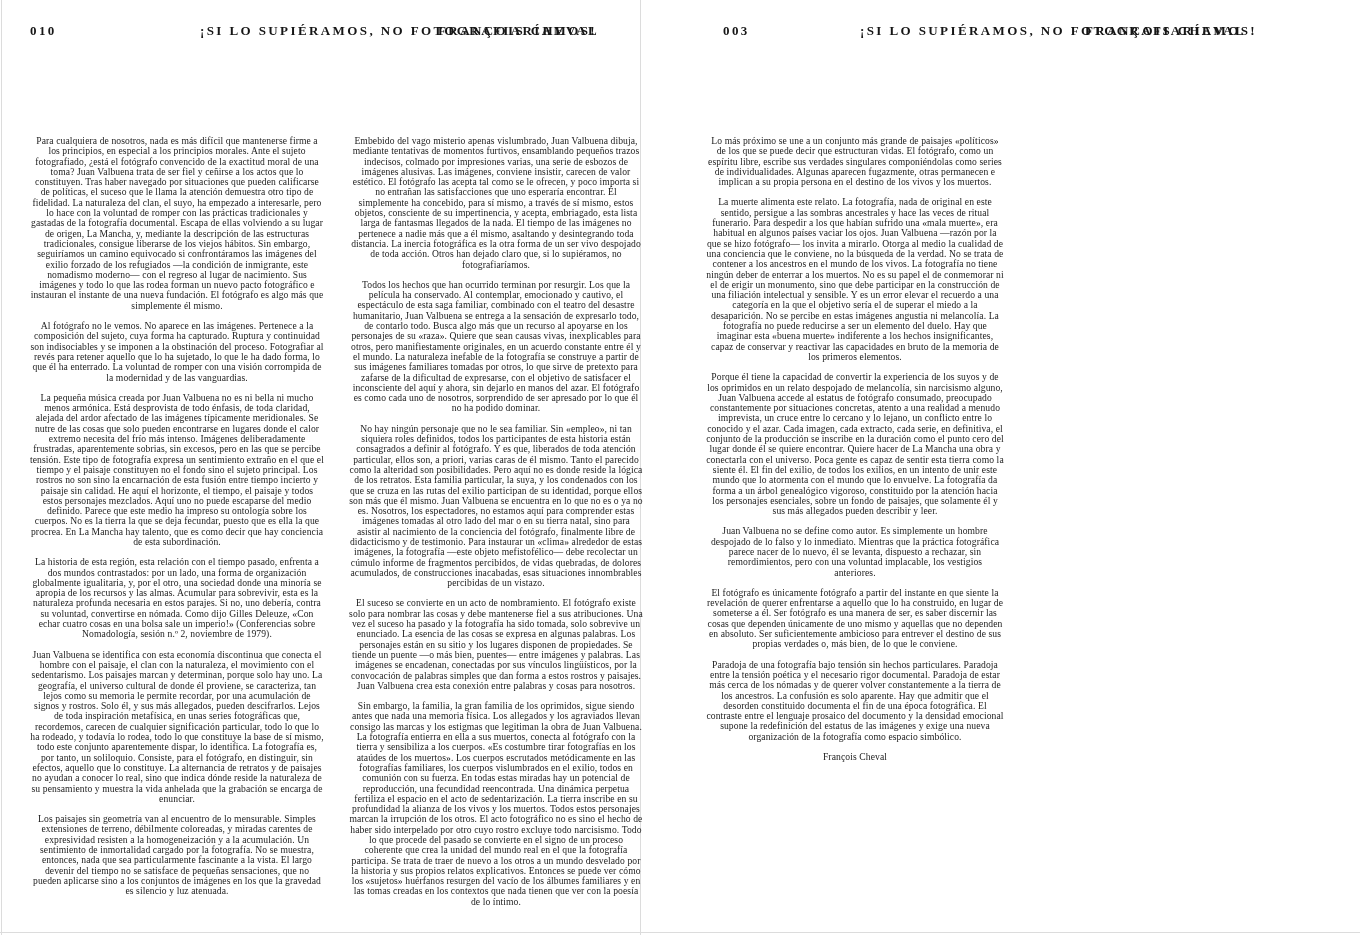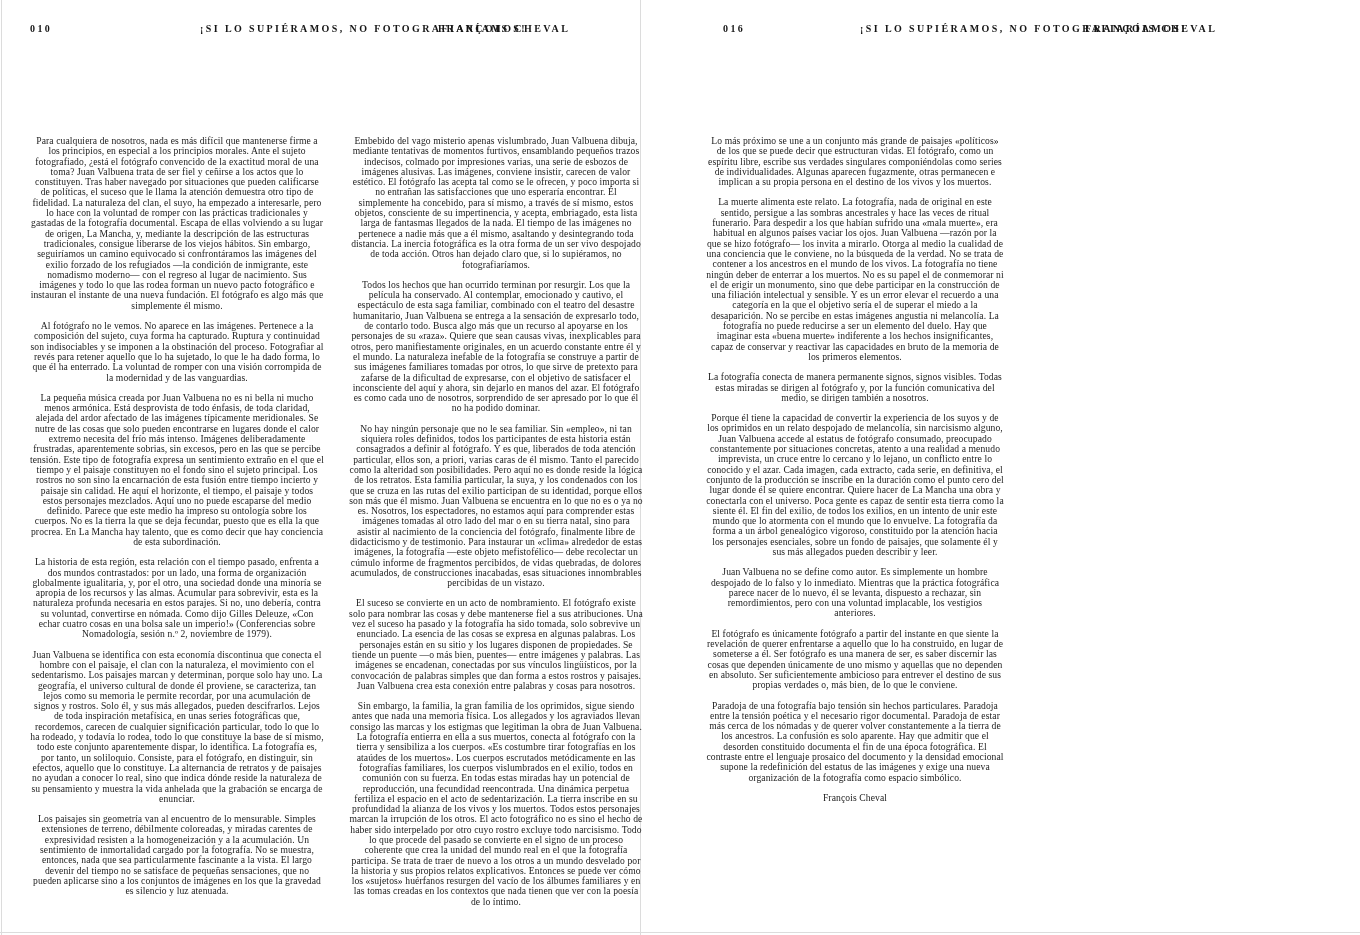--- a/index.html
+++ b/index.html
@@ -23,21 +23,21 @@
     position: absolute;
     background: #dcdcdc;
   }
   .hl-left   { left: 1px;  top: 0;     width: 1px;    height: 935px; }
   .hl-gutter { left: 640px; top: 0;    width: 1px;    height: 935px; }
   .hl-bottom { left: 0;    top: 932px; width: 1360px; height: 1px;  }
 
   .header-item {
     position: absolute;
     top: 23px;
-    font-size: 10px;
+    font-size: 13px;
     font-weight: 700;
     letter-spacing: 2.4px;
     color: #161616;
     white-space: nowrap;
   }
   .hn-left  { left: 30px; }
   .ht-left  { left: 200px; }
   .ha-left  { left: 438px; }
   .hn-right { left: 723px; }
   .ht-right { left: 860px; }
@@ -69,21 +69,21 @@
 <div class="spread">
 
   <div class="hairline hl-left"></div>
   <div class="hairline hl-gutter"></div>
   <div class="hairline hl-bottom"></div>
 
   <span class="header-item hn-left">010</span>
   <span class="header-item ht-left">¡SI LO SUPIÉRAMOS, NO FOTOGRAFIARÍAMOS!</span>
   <span class="header-item ha-left">FRANÇOIS CHEVAL</span>
 
-  <span class="header-item hn-right">016</span>
+  <span class="header-item hn-right">003</span>
   <span class="header-item ht-right">¡SI LO SUPIÉRAMOS, NO FOTOGRAFIARÍAMOS!</span>
   <span class="header-item ha-right">FRANÇOIS CHEVAL</span>
 
   <div class="col col-1">
     <p>Para cualquiera de nosotros, nada es más difícil que mantenerse firme a los principios, en especial a los principios morales. Ante el sujeto fotografiado, ¿está el fotógrafo convencido de la exactitud moral de una toma? Juan Valbuena trata de ser fiel y ceñirse a los actos que lo constituyen. Tras haber navegado por situaciones que pueden calificarse de políticas, el suceso que le llama la atención demuestra otro tipo de fidelidad. La naturaleza del clan, el suyo, ha empezado a interesarle, pero lo hace con la voluntad de romper con las prácticas tradicionales y gastadas de la fotografía documental. Escapa de ellas volviendo a su lugar de origen, La Mancha, y, mediante la descripción de las estructuras tradicionales, consigue liberarse de los viejos hábitos. Sin embargo, seguiríamos un camino equivocado si confrontáramos las imágenes del exilio forzado de los refugiados —la condición de inmigrante, este nomadismo moderno— con el regreso al lugar de nacimiento. Sus imágenes y todo lo que las rodea forman un nuevo pacto fotográfico e instauran el instante de una nueva fundación. El fotógrafo es algo más que simplemente él mismo.</p>
     <p>Al fotógrafo no le vemos. No aparece en las imágenes. Pertenece a la composición del sujeto, cuya forma ha capturado. Ruptura y continuidad son indisociables y se imponen a la obstinación del proceso. Fotografiar al revés para retener aquello que lo ha sujetado, lo que le ha dado forma, lo que él ha enterrado. La voluntad de romper con una visión corrompida de la modernidad y de las vanguardias.</p>
     <p>La pequeña música creada por Juan Valbuena no es ni bella ni mucho menos armónica. Está desprovista de todo énfasis, de toda claridad, alejada del ardor afectado de las imágenes típicamente meridionales. Se nutre de las cosas que solo pueden encontrarse en lugares donde el calor extremo necesita del frío más intenso. Imágenes deliberadamente frustradas, aparentemente sobrias, sin excesos, pero en las que se percibe tensión. Este tipo de fotografía expresa un sentimiento extraño en el que el tiempo y el paisaje constituyen no el fondo sino el sujeto principal. Los rostros no son sino la encarnación de esta fusión entre tiempo incierto y paisaje sin calidad. He aquí el horizonte, el tiempo, el paisaje y todos estos personajes mezclados. Aquí uno no puede escaparse del medio definido. Parece que este medio ha impreso su ontología sobre los cuerpos. No es la tierra la que se deja fecundar, puesto que es ella la que procrea. En La Mancha hay talento, que es como decir que hay conciencia de esta subordinación.</p>
     <p>La historia de esta región, esta relación con el tiempo pasado, enfrenta a dos mundos contrastados: por un lado, una forma de organización globalmente igualitaria, y, por el otro, una sociedad donde una minoría se apropia de los recursos y las almas. Acumular para sobrevivir, esta es la naturaleza profunda necesaria en estos parajes. Si no, uno debería, contra su voluntad, convertirse en nómada. Como dijo Gilles Deleuze, «Con echar cuatro cosas en una bolsa sale un imperio!» (Conferencias sobre Nomadología, sesión n.º 2, noviembre de 1979).</p>
     <p>Juan Valbuena se identifica con esta economía discontinua que conecta el hombre con el paisaje, el clan con la naturaleza, el movimiento con el sedentarismo. Los paisajes marcan y determinan, porque solo hay uno. La geografía, el universo cultural de donde él proviene, se caracteriza, tan lejos como su memoria le permite recordar, por una acumulación de signos y rostros. Solo él, y sus más allegados, pueden descifrarlos. Lejos de toda inspiración metafísica, en unas series fotográficas que, recordemos, carecen de cualquier significación particular, todo lo que lo ha rodeado, y todavía lo rodea, todo lo que constituye la base de sí mismo, todo este conjunto aparentemente dispar, lo identifica. La fotografía es, por tanto, un soliloquio. Consiste, para el fotógrafo, en distinguir, sin efectos, aquello que lo constituye. La alternancia de retratos y de paisajes no ayudan a conocer lo real, sino que indica dónde reside la naturaleza de su pensamiento y muestra la vida anhelada que la grabación se encarga de enunciar.</p>
     <p>Los paisajes sin geometría van al encuentro de lo mensurable. Simples extensiones de terreno, débilmente coloreadas, y miradas carentes de expresividad resisten a la homogeneización y a la acumulación. Un sentimiento de inmortalidad cargado por la fotografía. No se muestra, entonces, nada que sea particularmente fascinante a la vista. El largo devenir del tiempo no se satisface de pequeñas sensaciones, que no pueden aplicarse sino a los conjuntos de imágenes en los que la gravedad es silencio y luz atenuada.</p>
@@ -93,21 +93,20 @@
     <p>Embebido del vago misterio apenas vislumbrado, Juan Valbuena dibuja, mediante tentativas de momentos furtivos, ensamblando pequeños trazos indecisos, colmado por impresiones varias, una serie de esbozos de imágenes alusivas. Las imágenes, conviene insistir, carecen de valor estético. El fotógrafo las acepta tal como se le ofrecen, y poco importa si no entrañan las satisfacciones que uno esperaría encontrar. Él simplemente ha concebido, para sí mismo, a través de sí mismo, estos objetos, consciente de su impertinencia, y acepta, embriagado, esta lista larga de fantasmas llegados de la nada. El tiempo de las imágenes no pertenece a nadie más que a él mismo, asaltando y desintegrando toda distancia. La inercia fotográfica es la otra forma de un ser vivo despojado de toda acción. Otros han dejado claro que, si lo supiéramos, no fotografiaríamos.</p>
     <p>Todos los hechos que han ocurrido terminan por resurgir. Los que la película ha conservado. Al contemplar, emocionado y cautivo, el espectáculo de esta saga familiar, combinado con el teatro del desastre humanitario, Juan Valbuena se entrega a la sensación de expresarlo todo, de contarlo todo. Busca algo más que un recurso al apoyarse en los personajes de su «raza». Quiere que sean causas vivas, inexplicables para otros, pero manifiestamente originales, en un acuerdo constante entre él y el mundo. La naturaleza inefable de la fotografía se construye a partir de sus imágenes familiares tomadas por otros, lo que sirve de pretexto para zafarse de la dificultad de expresarse, con el objetivo de satisfacer el inconsciente del aquí y ahora, sin dejarlo en manos del azar. El fotógrafo es como cada uno de nosotros, sorprendido de ser apresado por lo que él no ha podido dominar.</p>
     <p>No hay ningún personaje que no le sea familiar. Sin «empleo», ni tan siquiera roles definidos, todos los participantes de esta historia están consagrados a definir al fotógrafo. Y es que, liberados de toda atención particular, ellos son, a priori, varias caras de él mismo. Tanto el parecido como la alteridad son posibilidades. Pero aquí no es donde reside la lógica de los retratos. Esta familia particular, la suya, y los condenados con los que se cruza en las rutas del exilio participan de su identidad, porque ellos son más que él mismo. Juan Valbuena se encuentra en lo que no es o ya no es. Nosotros, los espectadores, no estamos aquí para comprender estas imágenes tomadas al otro lado del mar o en su tierra natal, sino para asistir al nacimiento de la conciencia del fotógrafo, finalmente libre de didacticismo y de testimonio. Para instaurar un «clima» alrededor de estas imágenes, la fotografía —este objeto mefistofélico— debe recolectar un cúmulo informe de fragmentos percibidos, de vidas quebradas, de dolores acumulados, de construcciones inacabadas, esas situaciones innombrables percibidas de un vistazo.</p>
     <p>El suceso se convierte en un acto de nombramiento. El fotógrafo existe solo para nombrar las cosas y debe mantenerse fiel a sus atribuciones. Una vez el suceso ha pasado y la fotografía ha sido tomada, solo sobrevive un enunciado. La esencia de las cosas se expresa en algunas palabras. Los personajes están en su sitio y los lugares disponen de propiedades. Se tiende un puente —o más bien, puentes— entre imágenes y palabras. Las imágenes se encadenan, conectadas por sus vínculos lingüísticos, por la convocación de palabras simples que dan forma a estos rostros y paisajes. Juan Valbuena crea esta conexión entre palabras y cosas para nosotros.</p>
     <p>Sin embargo, la familia, la gran familia de los oprimidos, sigue siendo antes que nada una memoria física. Los allegados y los agraviados llevan consigo las marcas y los estigmas que legitiman la obra de Juan Valbuena. La fotografía entierra en ella a sus muertos, conecta al fotógrafo con la tierra y sensibiliza a los cuerpos. «Es costumbre tirar fotografías en los ataúdes de los muertos». Los cuerpos escrutados metódicamente en las fotografías familiares, los cuerpos vislumbrados en el exilio, todos en comunión con su fuerza. En todas estas miradas hay un potencial de reproducción, una fecundidad reencontrada. Una dinámica perpetua fertiliza el espacio en el acto de sedentarización. La tierra inscribe en su profundidad la alianza de los vivos y los muertos. Todos estos personajes marcan la irrupción de los otros. El acto fotográfico no es sino el hecho de haber sido interpelado por otro cuyo rostro excluye todo narcisismo. Todo lo que procede del pasado se convierte en el signo de un proceso coherente que crea la unidad del mundo real en el que la fotografía participa. Se trata de traer de nuevo a los otros a un mundo desvelado por la historia y sus propios relatos explicativos. Entonces se puede ver cómo los «sujetos» huérfanos resurgen del vacío de los álbumes familiares y en las tomas creadas en los contextos que nada tienen que ver con la poesía de lo íntimo.</p>
   </div>
 
   <div class="col col-3">
     <p>Lo más próximo se une a un conjunto más grande de paisajes «políticos» de los que se puede decir que estructuran vidas. El fotógrafo, como un espíritu libre, escribe sus verdades singulares componiéndolas como series de individualidades. Algunas aparecen fugazmente, otras permanecen e implican a su propia persona en el destino de los vivos y los muertos.</p>
     <p>La muerte alimenta este relato. La fotografía, nada de original en este sentido, persigue a las sombras ancestrales y hace las veces de ritual funerario. Para despedir a los que habían sufrido una «mala muerte», era habitual en algunos países vaciar los ojos. Juan Valbuena —razón por la que se hizo fotógrafo— los invita a mirarlo. Otorga al medio la cualidad de una conciencia que le conviene, no la búsqueda de la verdad. No se trata de contener a los ancestros en el mundo de los vivos. La fotografía no tiene ningún deber de enterrar a los muertos. No es su papel el de conmemorar ni el de erigir un monumento, sino que debe participar en la construcción de una filiación intelectual y sensible. Y es un error elevar el recuerdo a una categoría en la que el objetivo sería el de superar el miedo a la desaparición. No se percibe en estas imágenes angustia ni melancolía. La fotografía no puede reducirse a ser un elemento del duelo. Hay que imaginar esta «buena muerte» indiferente a los hechos insignificantes, capaz de conservar y reactivar las capacidades en bruto de la memoria de los primeros elementos.</p>
-    <p>La fotografía conecta de manera permanente signos, signos visibles. Todas estas miradas se dirigen al fotógrafo y, por la función comunicativa del medio, se dirigen también a nosotros.</p>
     <p>Porque él tiene la capacidad de convertir la experiencia de los suyos y de los oprimidos en un relato despojado de melancolía, sin narcisismo alguno, Juan Valbuena accede al estatus de fotógrafo consumado, preocupado constantemente por situaciones concretas, atento a una realidad a menudo imprevista, un cruce entre lo cercano y lo lejano, un conflicto entre lo conocido y el azar. Cada imagen, cada extracto, cada serie, en definitiva, el conjunto de la producción se inscribe en la duración como el punto cero del lugar donde él se quiere encontrar. Quiere hacer de La Mancha una obra y conectarla con el universo. Poca gente es capaz de sentir esta tierra como la siente él. El fin del exilio, de todos los exilios, en un intento de unir este mundo que lo atormenta con el mundo que lo envuelve. La fotografía da forma a un árbol genealógico vigoroso, constituido por la atención hacia los personajes esenciales, sobre un fondo de paisajes, que solamente él y sus más allegados pueden describir y leer.</p>
     <p>Juan Valbuena no se define como autor. Es simplemente un hombre despojado de lo falso y lo inmediato. Mientras que la práctica fotográfica parece nacer de lo nuevo, él se levanta, dispuesto a rechazar, sin remordimientos, pero con una voluntad implacable, los vestigios anteriores.</p>
     <p>El fotógrafo es únicamente fotógrafo a partir del instante en que siente la revelación de querer enfrentarse a aquello que lo ha construido, en lugar de someterse a él. Ser fotógrafo es una manera de ser, es saber discernir las cosas que dependen únicamente de uno mismo y aquellas que no dependen en absoluto. Ser suficientemente ambicioso para entrever el destino de sus propias verdades o, más bien, de lo que le conviene.</p>
     <p>Paradoja de una fotografía bajo tensión sin hechos particulares. Paradoja entre la tensión poética y el necesario rigor documental. Paradoja de estar más cerca de los nómadas y de querer volver constantemente a la tierra de los ancestros. La confusión es solo aparente. Hay que admitir que el desorden constituido documenta el fin de una época fotográfica. El contraste entre el lenguaje prosaico del documento y la densidad emocional supone la redefinición del estatus de las imágenes y exige una nueva organización de la fotografía como espacio simbólico.</p>
     <p class="signature">François Cheval</p>
   </div>
 
 </div>
 
 </body></html>

